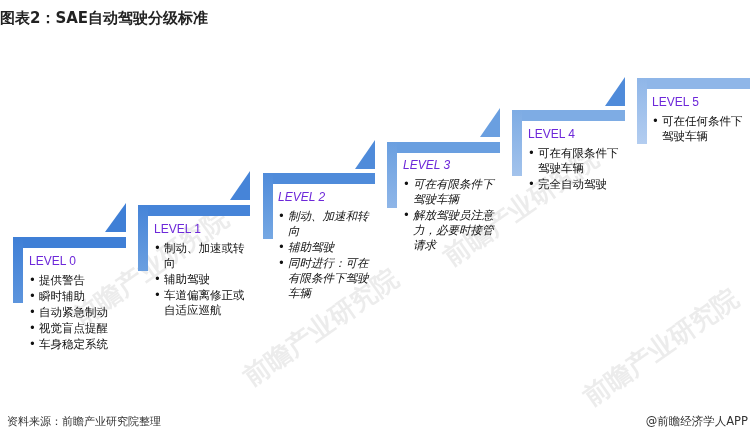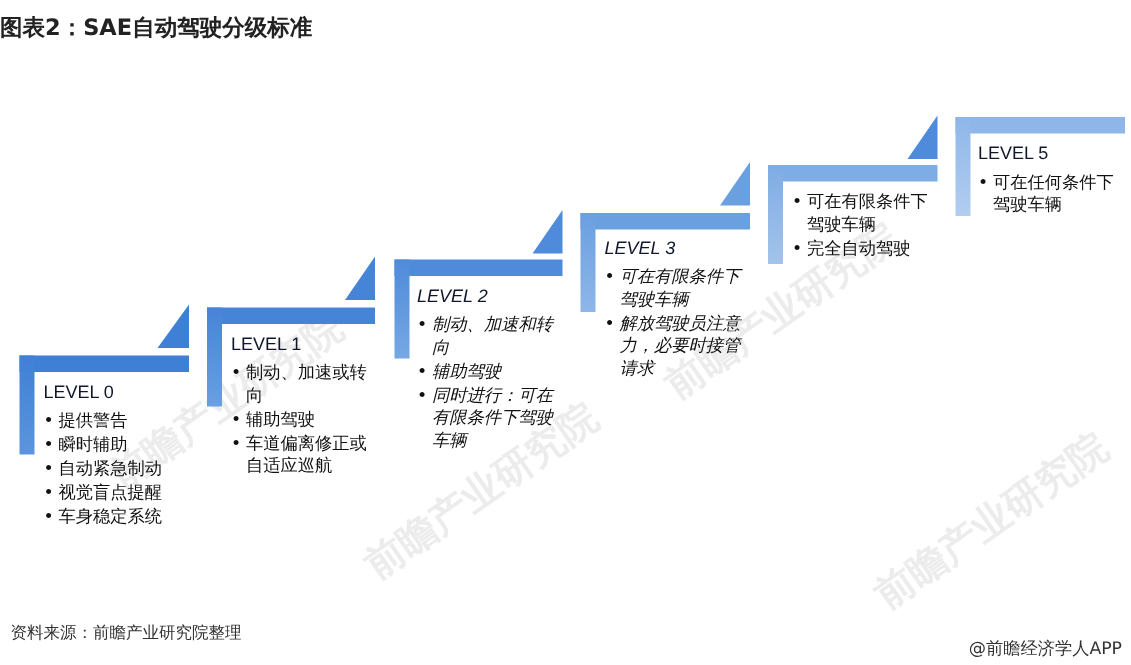--- a/index.html
+++ b/index.html
@@ -4,25 +4,25 @@
 <style>
   html, body { margin:0; padding:0; }
   body { width:754px; height:443px; background:#ffffff; position:relative; overflow:hidden;
          font-family:"DejaVu Sans", "Liberation Sans", sans-serif; color:#000; }
   .title { position:absolute; top:9px; left:0; width:754px; text-align:left;
            font-size:15px; font-weight:bold; color:#222; letter-spacing:0px; }
   .bar-top { position:absolute; height:11px; }
   .bar-left { position:absolute; width:10px; }
   .tri { position:absolute; width:0; height:0; border-style:solid; }
   .content { position:absolute; font-size:11.5px; line-height:15px; color:#111; }
-  .level { font-family:"Liberation Sans", sans-serif; font-size:12px; margin-bottom:4px; color:#0f172a; }
+  .level { font-family:"Liberation Sans", sans-serif; font-size:12px; margin-bottom:4px; color:#6d28d9; }
   .bullet { padding-left:10px; text-indent:-10px; margin:0 0 1px 0; }
   .bullet::before { content:"•"; display:inline-block; width:10px; text-indent:0; }
   .footer-left { position:absolute; left:7px; top:414px; font-size:11px; color:#333; }
-  .footer-right { position:absolute; right:6px; top:425px; font-size:11.5px; color:#333; }
+  .footer-right { position:absolute; right:6px; top:414px; font-size:11.5px; color:#333; }
   .wm { position:absolute; color:rgba(200,200,200,0.35); font-size:26px; font-weight:bold;
         transform:rotate(-35deg); pointer-events:none; white-space:nowrap; }
 </style>
 </head>
 <body>
 
 <div class="title">图表2：SAE自动驾驶分级标准</div>
 
 <div class="wm" style="left:60px; top:250px;">前瞻产业研究院</div>
 <div class="wm" style="left:230px; top:310px;">前瞻产业研究院</div>
@@ -76,20 +76,21 @@
     <div class="bullet">可在有限条件下驾驶车辆</div>
     <div class="bullet">解放驾驶员注意力，必要时接管请求</div>
   </div>
 </div>
 
 <div>
   <div class="bar-top" style="left:512px; top:110px; width:113px; background:#7eace4;"></div>
   <div class="bar-left" style="left:512px; top:110px; height:66px; background:linear-gradient(#7eace4,#a3c3ec);"></div>
   <div class="tri" style="left:605px; top:77px; border-width:0 0 29px 20px; border-color:transparent transparent #4f8bda transparent;"></div>
   <div class="content" style="left:528px; top:127px; width:100px;">
+    <div class="level">LEVEL 4</div>
     <div class="bullet">可在有限条件下驾驶车辆</div>
     <div class="bullet">完全自动驾驶</div>
   </div>
 </div>
 
 <div>
   <div class="bar-top" style="left:637px; top:78px; width:113px; background:#8fb6e8;"></div>
   <div class="bar-left" style="left:637px; top:78px; height:66px; background:linear-gradient(#8fb6e8,#b3cdf0);"></div>
   <div class="content" style="left:652px; top:95px; width:100px;">
     <div class="level">LEVEL 5</div>

